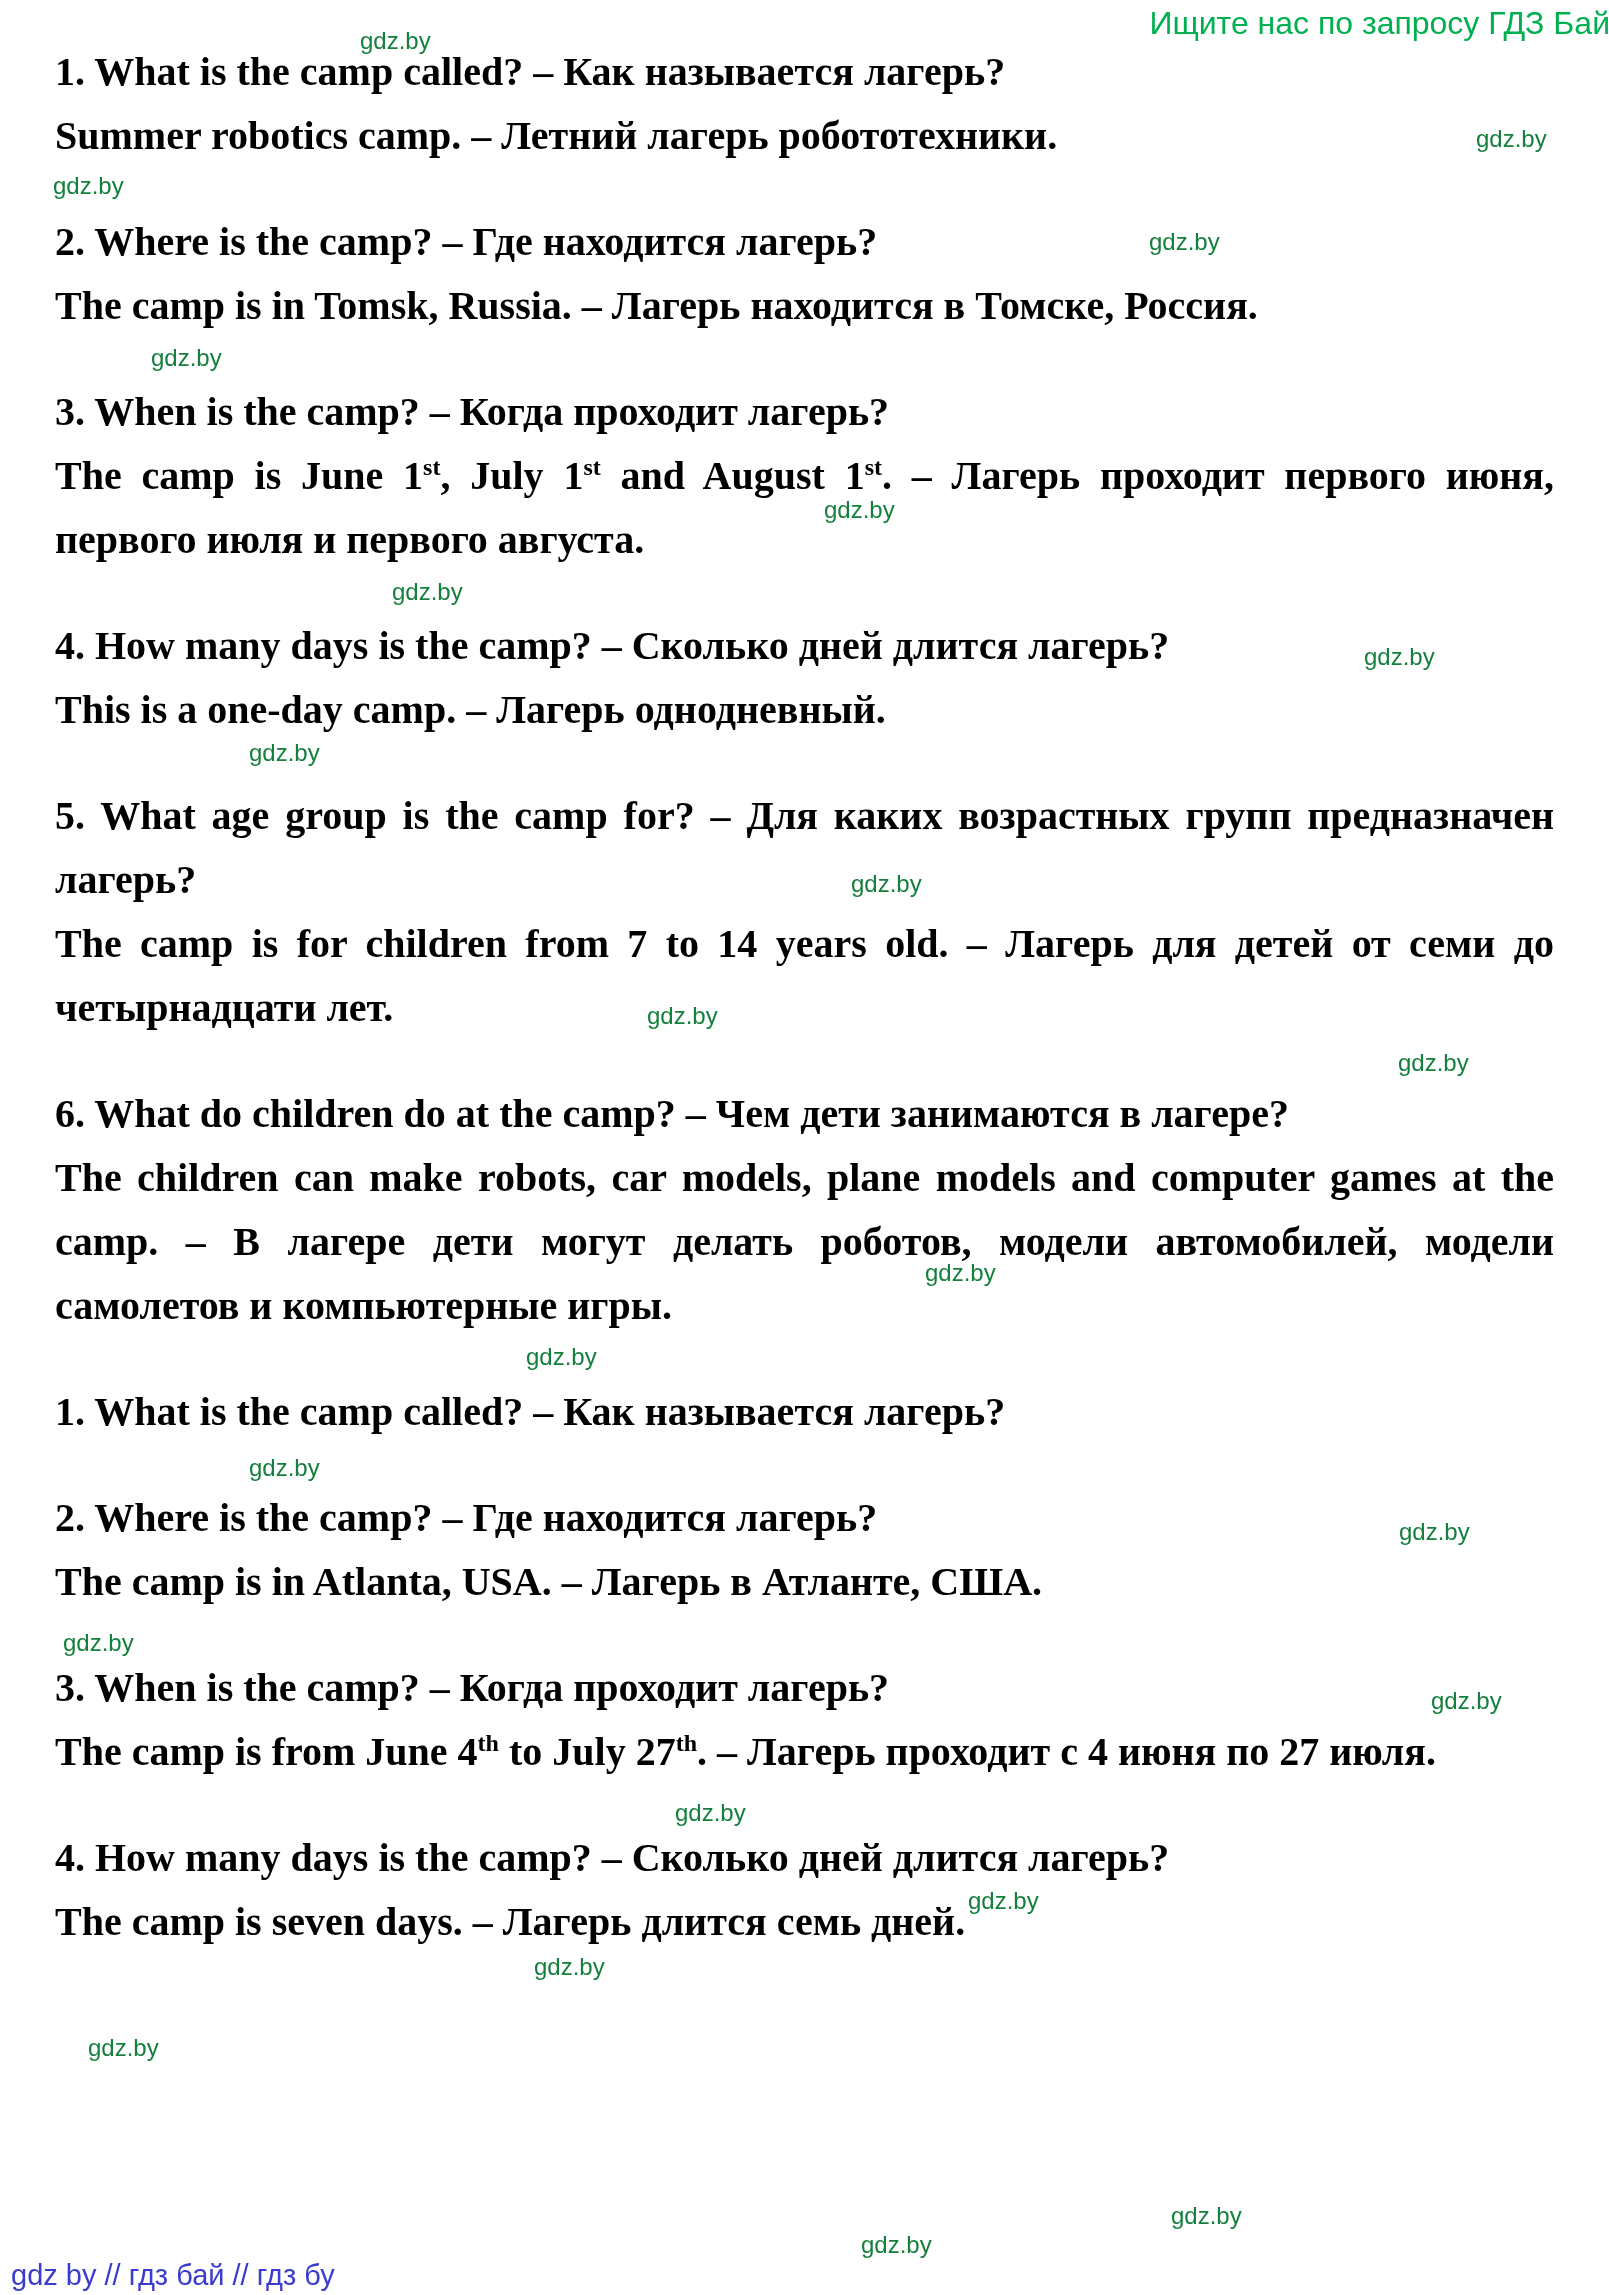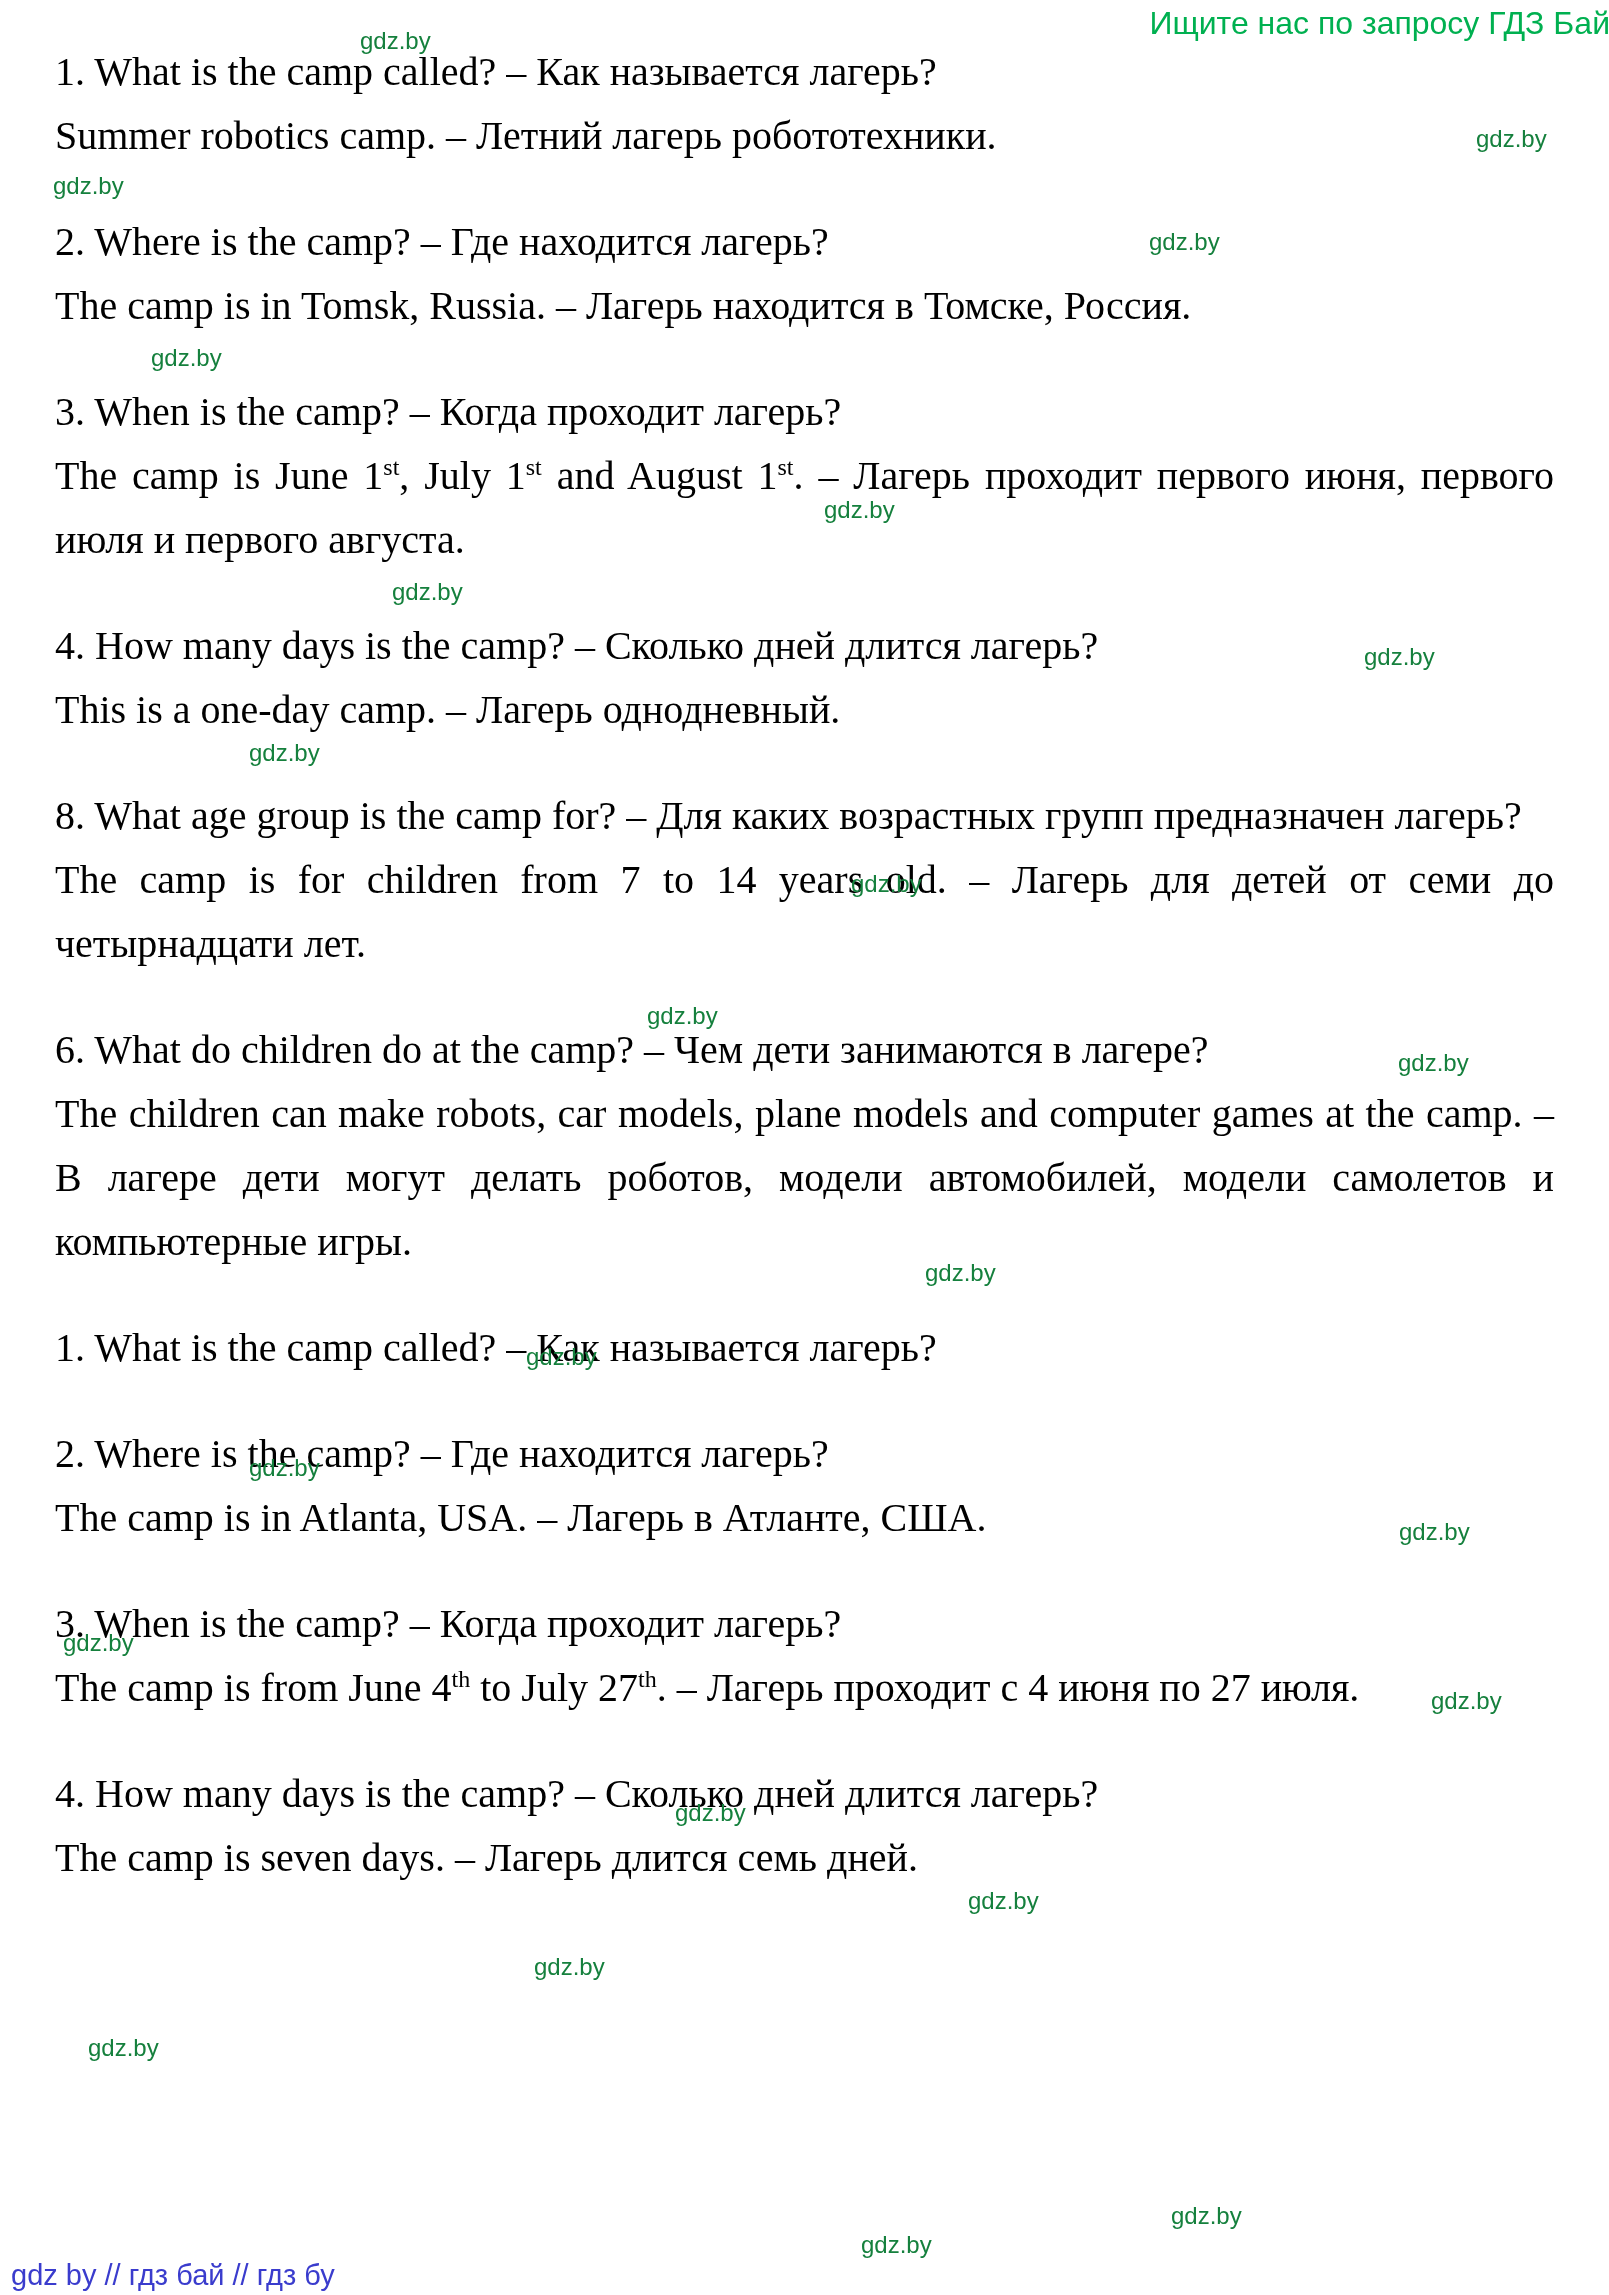--- a/index.html
+++ b/index.html
@@ -26,20 +26,21 @@
     position: absolute;
     top: 40px;
     left: 55px;
     width: 1499px;
   }
   .content p {
     margin: 0;
     font-size: 40px;
     line-height: 64px;
     text-align: justify;
+    font-weight: bold;
   }
   .qa-pair { margin-bottom: 42px; }
   .heading { margin: 0 0 48px 0 !important; text-align: left !important; }
   sup { font-size: 60%; line-height: 0; vertical-align: super; }
   .wm {
     position: absolute;
     font-family: "Liberation Sans", sans-serif;
     font-size: 24px;
     color: #15803d;
     white-space: nowrap;
@@ -77,21 +78,21 @@
       <p class="q">3. When is the camp? – Когда проходит лагерь?</p>
       <p class="a"><span>The camp is June 1</span><sup>st</sup><span>, July 1</span><sup>st</sup><span> and August 1</span><sup>st</sup><span>. – Лагерь проходит первого июня, первого июля и первого августа.</span></p>
     </div>
 
     <div class="qa-pair">
       <p class="q">4. How many days is the camp? – Сколько дней длится лагерь?</p>
       <p class="a">This is a one-day camp. – Лагерь однодневный.</p>
     </div>
 
     <div class="qa-pair">
-      <p class="q">8. What age group is the camp for? – Для каких возрастных групп предназначен лагерь?</p>
+      <p class="q">5. What age group is the camp for? – Для каких возрастных групп предназначен лагерь?</p>
       <p class="a">The camp is for children from 7 to 14 years old. – Лагерь для детей от семи до четырнадцати лет.</p>
     </div>
 
     <div class="qa-pair">
       <p class="q">6. What do children do at the camp? – Чем дети занимаются в лагере?</p>
       <p class="a">The children can make robots, car models, plane models and computer games at the camp. – В лагере дети могут делать роботов, модели автомобилей, модели самолетов и компьютерные игры.</p>
     </div>
 
 
     <div class="qa-pair">

